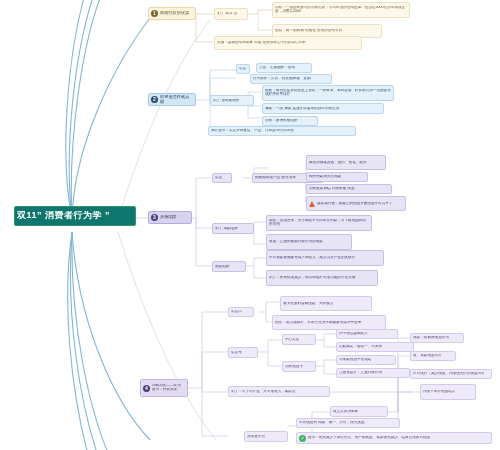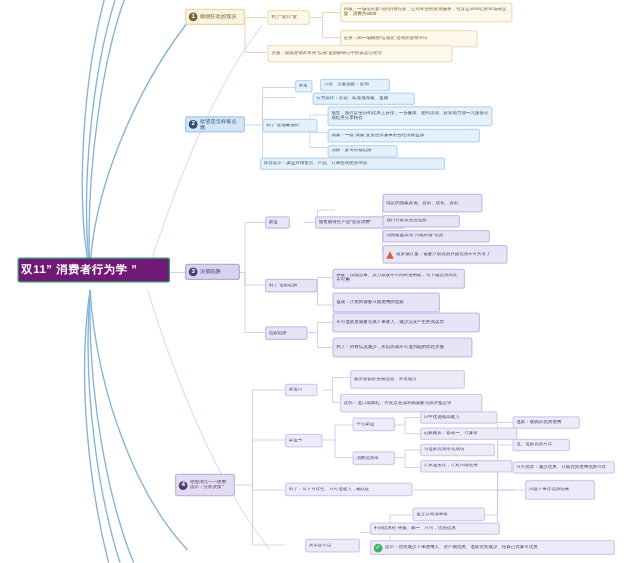--- a/index.html
+++ b/index.html
@@ -11,21 +11,21 @@
   #canvas{position:relative;width:500px;height:450px;overflow:hidden;}
   svg.links{position:absolute;left:0;top:0;width:500px;height:450px;pointer-events:none;}
 
   .node{position:absolute;box-sizing:border-box;border-radius:2px;
         border:1px solid rgba(120,120,160,.45);
         display:flex;align-items:center;gap:2px;
         padding:1px 2px;line-height:1.05;overflow:hidden;}
   .node .txt{display:block;width:100%;overflow:hidden;}
 
   
-  .root{background:#701a75;border:1px solid #2f9a6f;color:#ffffff;
+  .root{background:#0f766e;border:1px solid #2f9a6f;color:#ffffff;
         font-size:9px;font-weight:bold;letter-spacing:.5px;
         justify-content:center;}
 
   
   .c-cream {background:#fbf3dd;border-color:#e6d9ae;color:#6b5a33;}
   .c-cream-l{background:#fdf8ea;border-color:#ece0bd;color:#6b5a33;}
   .c-blue  {background:#d3e6f7;border-color:#a9c8e4;color:#2d4a66;}
   .c-blue-l{background:#e4f0fa;border-color:#bcd6ec;color:#2d4a66;}
   .c-lav   {background:#d8d4ee;border-color:#b3ace0;color:#3b3560;}
   .c-lav-l {background:#e7e4f6;border-color:#c6c0e8;color:#3b3560;}

